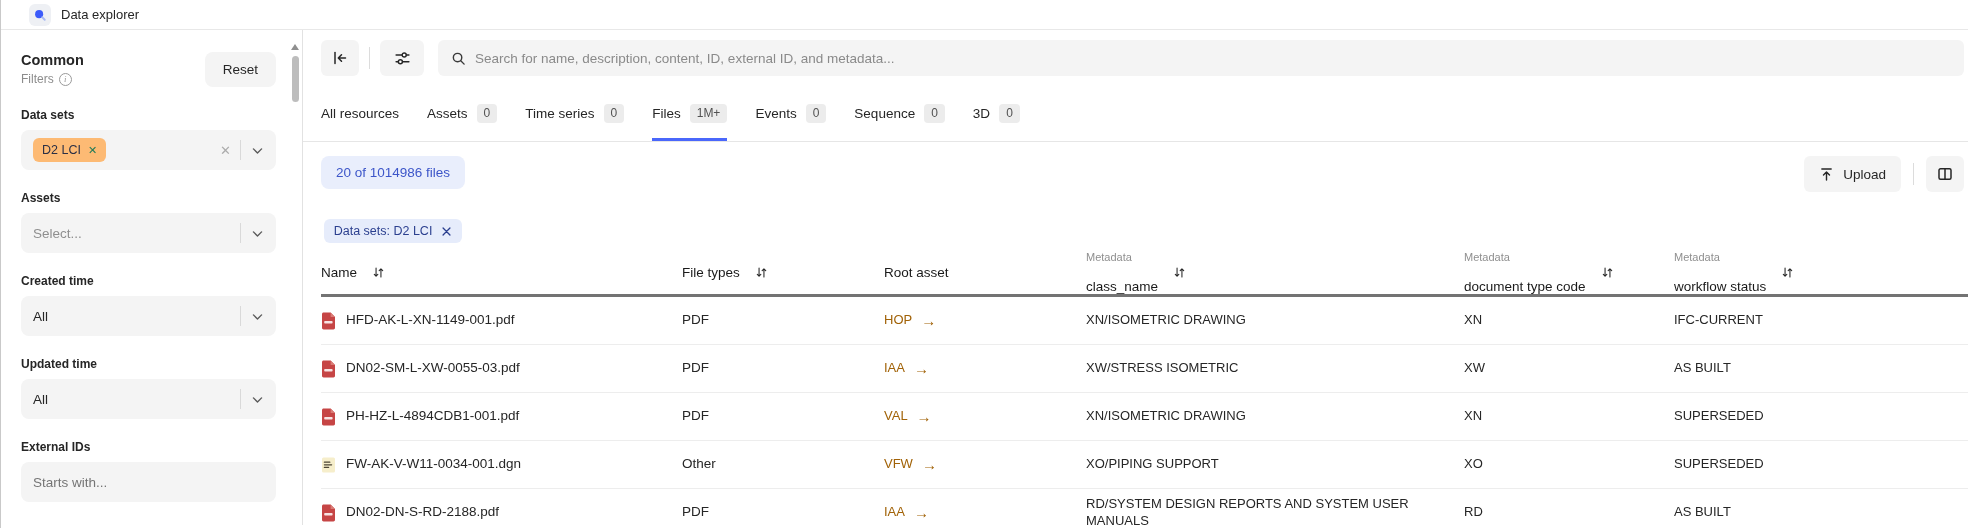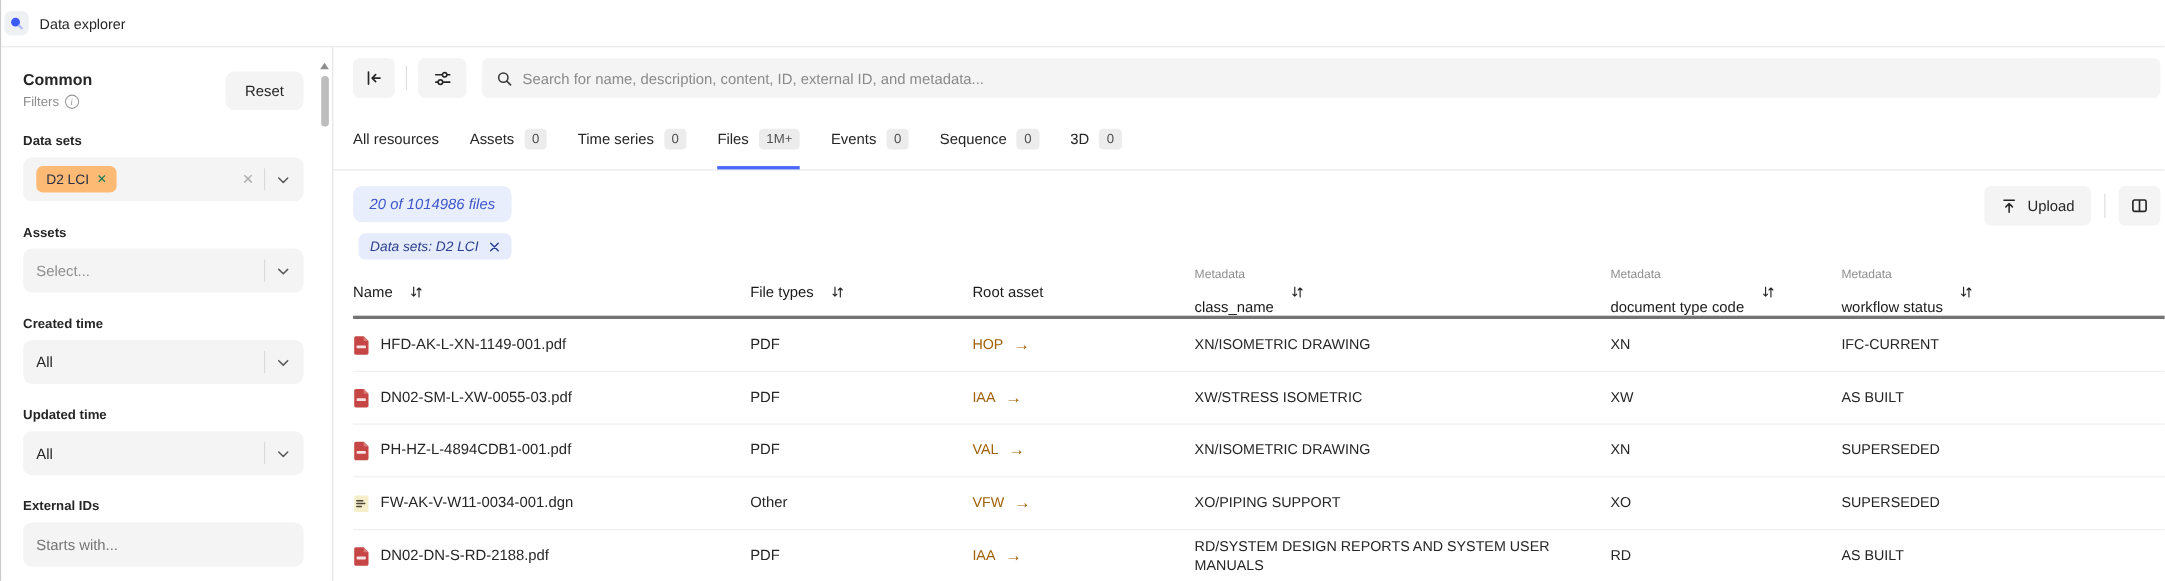--- a/index.html
+++ b/index.html
@@ -5,22 +5,22 @@
   * { box-sizing: border-box; margin: 0; padding: 0; }
   html,body { width:1968px; height:528px; overflow:hidden; }
   body {
     font-family: "Liberation Sans", "DejaVu Sans", sans-serif;
     background:#fff; color:#262626; font-size:13.5px;
     border-left:1px solid #c9c9c9;
   }
   svg { display:block; }
 
   
-  .topbar { height:43px; display:flex; align-items:center; gap:10px;
-            padding-left:3px; border-bottom:1px solid #e8e8e8; }
+  .topbar { height:30px; display:flex; align-items:center; gap:10px;
+            padding-left:28px; border-bottom:1px solid #e8e8e8; }
   .topbar-icon { width:22px; height:22px; border-radius:6px; background:#eef0f4;
                  display:flex; align-items:center; justify-content:center; }
   .topbar-title { font-size:13px; color:#262626; }
 
   
   .shell { display:flex; height:495px; }
 
   
   .sidebar { width:302px; flex:0 0 302px; border-right:1px solid #e2e2e2;
              padding:22px 26px 0 20px; position:relative; }
@@ -67,21 +67,21 @@
 
   .tabs { display:flex; gap:28px; padding:0 18px; height:56px; border-bottom:1px solid #e6e6e6; }
   .tab { display:flex; align-items:center; gap:9px; font-size:13.5px; color:#262626;
          cursor:pointer; border-bottom:3px solid transparent; padding-top:3px; }
   .tab--active { border-bottom-color:#4a67fb; }
   .tab-badge { background:#ececec; color:#515151; border-radius:4px; padding:2px 7px;
                font-size:12px; line-height:1.2; }
 
   .content { flex:1; padding:14px 0 0 18px; display:flex; flex-direction:column; min-height:0; }
   .chips-actions { display:flex; align-items:flex-start; padding-right:4px; }
-  .chips-col { display:flex; flex-direction:column; align-items:flex-end; gap:10px;font-style:italic; }
+  .chips-col { display:flex; flex-direction:column; align-items:center; gap:30px; }
   .chip-summary { background:#e9eefc; color:#3d56c9; border-radius:8px; padding:9px 15px;
                   font-size:13.5px; }
   .chip-filter { background:#e6ecfb; color:#2b3f8f; border-radius:6px; padding:5px 10px;
                  font-size:12.5px; display:flex; align-items:center; gap:9px; }
   .actions { margin-left:auto; display:flex; align-items:center; }
   .btn-upload { display:flex; align-items:center; gap:9px; background:#f4f4f4; border:none;
                 border-radius:6px; padding:0 15px; height:36px; font-size:13.5px;
                 font-family:inherit; color:#262626; cursor:pointer; }
   .btn-panel { width:38px; }
 

